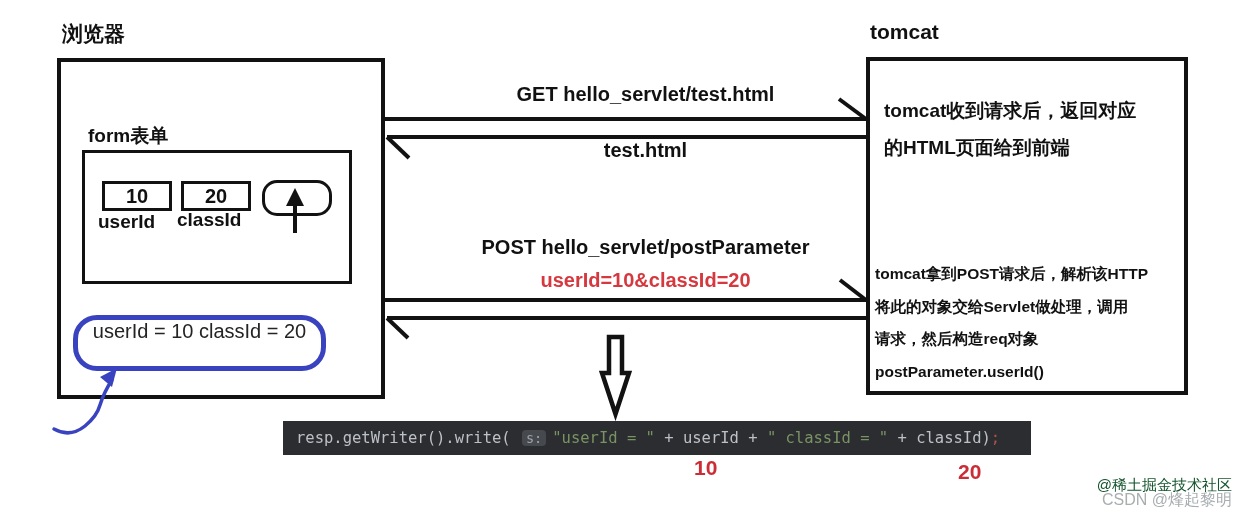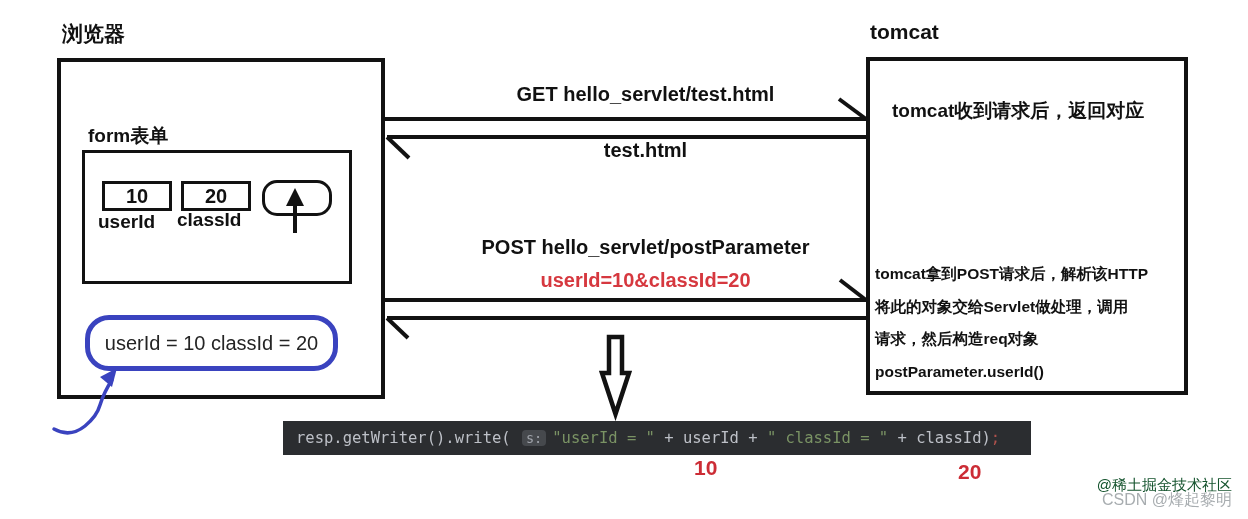--- a/index.html
+++ b/index.html
@@ -16,30 +16,30 @@
   .tomcat-title{left:870px;top:20px;font-size:21px;font-weight:bold;}
   .tomcat-box{left:866px;top:57px;width:314px;height:330px;border:4px solid #121212;}
   .input-box{border:3px solid #121212;background:#fff;display:flex;align-items:center;justify-content:center;
              font-size:20px;font-weight:bold;}
   .input-userid{left:102px;top:181px;width:64px;height:24px;}
   .input-classid{left:181px;top:181px;width:64px;height:24px;}
   .field-label{font-size:19px;font-weight:bold;text-align:left;}
   .label-userid{left:98px;top:211px;width:72px;}
   .label-classid{left:177px;top:209px;width:76px;}
   .submit-btn{left:262px;top:180px;width:64px;height:30px;border:3px solid #121212;border-radius:15px;background:#fff;}
-  .result-box{left:85px;top:315px;width:243px;height:46px;border:5px solid #3a43bf;border-radius:24px;
-              display:flex;align-items:center;justify-content:center;font-size:20px;color:#242424;}
+  .result-box{left:73px;top:315px;width:243px;height:46px;border:5px solid #3a43bf;border-radius:24px;
+              display:flex;align-items:flex-start;justify-content:center;font-size:20px;color:#242424;}
   
   .msg{left:385px;width:481px;text-align:center;font-size:20px;font-weight:bold;margin-left:20px;}
   .msg-get{top:83px;}
   .msg-gethtml{top:139px;}
   .msg-post{top:236px;}
   .msg-postbody{top:269px;color:#d6383f;}
   
-  .note1{left:884px;top:92px;width:292px;font-size:19px;font-weight:bold;line-height:37px;margin-left:8px;}
+  .note1{left:884px;top:92px;width:292px;font-size:19px;font-weight:bold;line-height:37px;}
   .note2{left:875px;top:258px;width:310px;font-size:15.5px;font-weight:bold;line-height:32.5px;}
   
   .code-block{left:283px;top:421px;width:748px;height:34px;background:#2b2d30;display:flex;align-items:center;
               padding-left:13px;box-sizing:border-box;font-family:"DejaVu Sans Mono",monospace;font-size:15.5px;
               white-space:pre;color:#bdc0c7;}
   .code-plain{color:#bdc0c7;}
   .code-hint{background:#46494d;color:#a0a4ab;border-radius:4px;padding:0 4px;margin:0 6px 0 2px;font-size:13.5px;}
   .code-string{color:#7a9364;}
   .code-semi{color:#b0524d;}
   .red-num{font-size:21px;font-weight:bold;color:#cc2c35;}
@@ -69,20 +69,21 @@
   <div class="abs submit-btn"></div>
 
   <div class="abs result-box">
     <span>userId = 10 classId = 20</span>
   </div>
 
   <div class="abs tomcat-title">tomcat</div>
   <div class="abs tomcat-box"></div>
   <div class="abs note1">
     <div>tomcat收到请求后，返回对应</div>
+    <div>的HTML页面给到前端</div>
   </div>
   <div class="abs note2">
     <div>tomcat拿到POST请求后，解析该HTTP</div>
     <div>将此的对象交给Servlet做处理，调用</div>
     <div>请求，然后构造req对象</div>
     <div>postParameter.userId()</div>
   </div>
 
   <div class="abs msg msg-get">GET hello_servlet/test.html</div>
   <div class="abs msg msg-gethtml">test.html</div>

